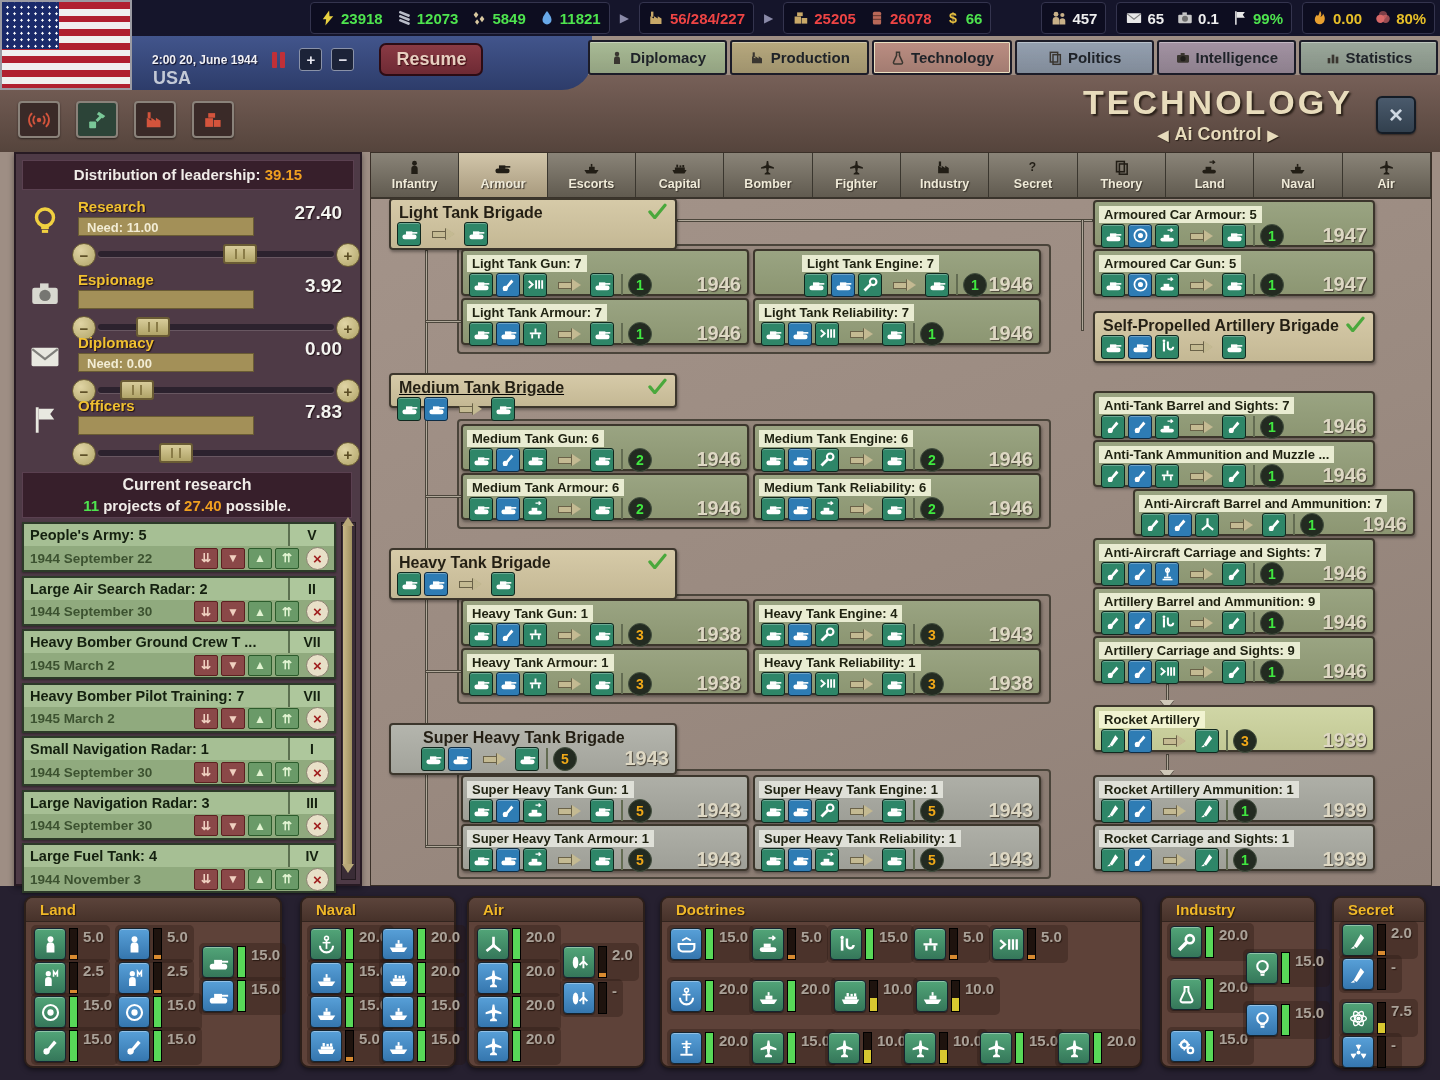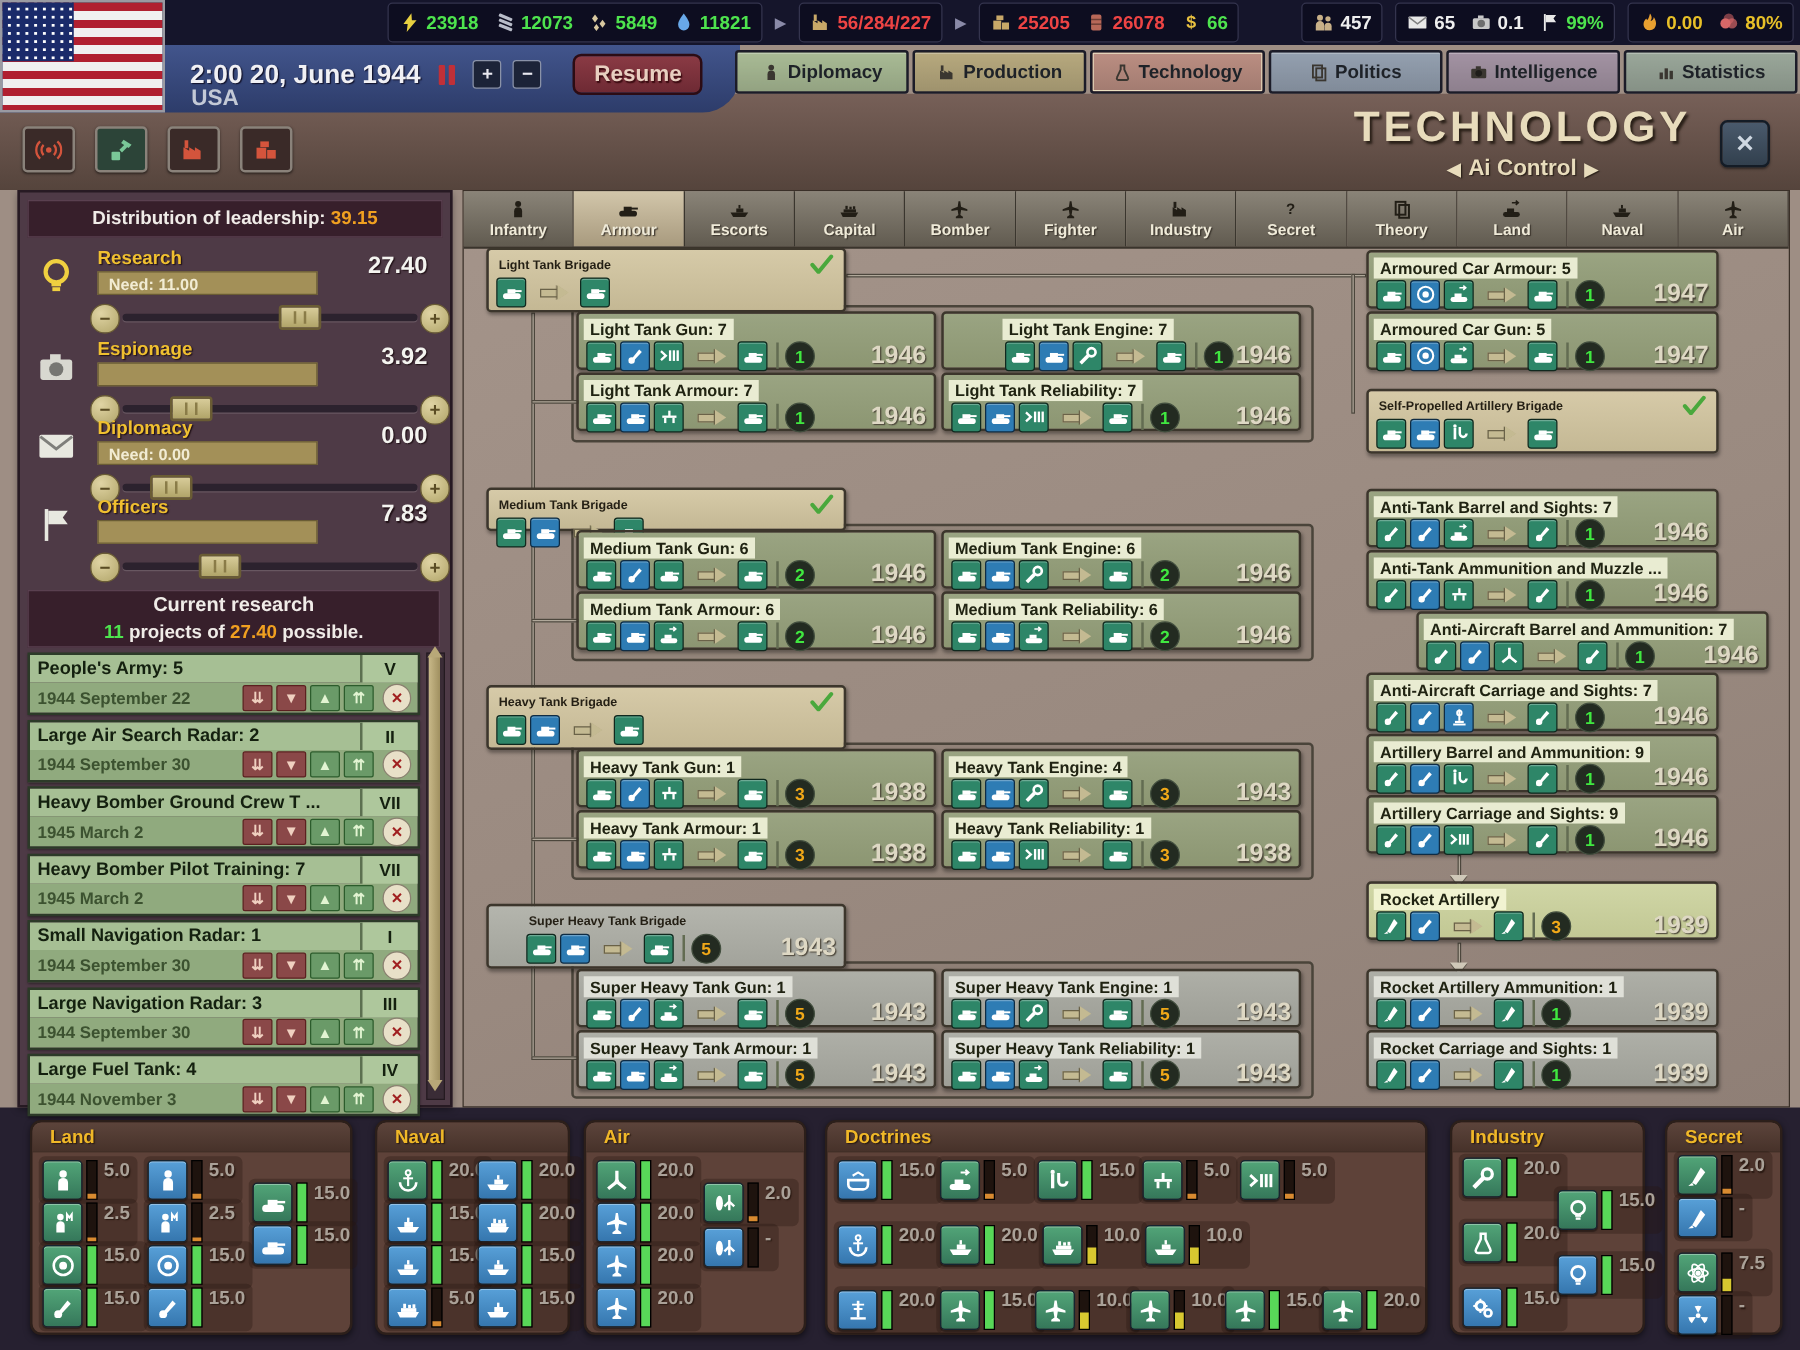--- a/index.html
+++ b/index.html
@@ -18,21 +18,21 @@
   
   #flag{position:absolute;left:0;top:0;width:132px;height:90px;z-index:30;
         border:2px solid #9a9aa2;box-sizing:border-box;
         background:repeating-linear-gradient(#b02030 0 6.8px,#f0f0f0 6.8px 13.6px);}
   #flag .canton{position:absolute;left:0;top:0;width:57px;height:47px;background:#1a2a6a;
         background-image:radial-gradient(#fff 1.1px,transparent 1.3px);background-size:7px 6.5px;background-position:2px 2px;}
   
   #bluepanel{position:absolute;left:0;top:36px;width:592px;height:54px;z-index:20;
              background:linear-gradient(#42558c,#2d3c6a);border-bottom-right-radius:30px;}
   #date-row{position:absolute;left:152px;top:7px;display:flex;align-items:center;gap:9px;}
-  #date-text{color:#f0f0f4;font-weight:bold;font-size:21px;text-shadow:1px 1px 1px #101028;}
+  #date-text{color:#f0f0f4;font-weight:bold;font-size:12px;text-shadow:1px 1px 1px #101028;}
   #country-label{position:absolute;left:153px;top:32px;color:#c3c9d6;font-weight:bold;font-size:18px;}
   .timebtn{width:21px;height:21px;background:#1c2338;border:1px solid #8a92a8;border-radius:3px;
            color:#e8e8f0;font-weight:bold;font-size:15px;display:flex;align-items:center;justify-content:center;line-height:1;}
   #pause-btn{display:flex;gap:3px;align-items:center;justify-content:center;width:24px;height:22px;background:transparent;border:none;}
   #pause-btn i{display:block;width:5px;height:16px;background:#c03038;border-radius:1px;}
   #resume-btn{margin-left:16px;width:100px;height:29px;background:linear-gradient(#8a3a44,#6e2a34);
               border:2px solid #2c0c14;border-radius:7px;color:#e8cfc0;font-weight:bold;font-size:18px;
               display:flex;align-items:center;justify-content:center;text-shadow:1px 1px 1px #3a0a10;}
   #maintabs{position:absolute;left:588px;top:40px;width:850px;height:35px;display:flex;gap:3px;z-index:21;}
   .maintab{flex:1;display:flex;align-items:center;justify-content:center;gap:5px;border:2px solid #1c1c28;
@@ -108,21 +108,21 @@
            display:flex;flex-direction:column;align-items:center;justify-content:center;gap:1px;}
   .techtab.sel{background:linear-gradient(#d2c6aa,#a89a7e);}
   .techtab .ttlabel{font-size:12.5px;font-weight:bold;color:#efead8;text-shadow:1px 1px 1px #3a342c;}
   .frame{position:absolute;border:2px solid #4a443a;border-radius:4px;background:rgba(30,24,18,.07);}
   .conn{position:absolute;background:#b0a89a;border:1px solid #4c463c;box-sizing:border-box;}
   .connarrow{position:absolute;width:0;height:0;border-left:7px solid transparent;border-right:7px solid transparent;
              border-top:9px solid #cfc8b8;filter:drop-shadow(0 1px 0 #4c463c);}
   .node{position:absolute;border:2px solid #3c362c;border-radius:4px;box-shadow:1px 2px 3px rgba(0,0,0,.35);box-sizing:border-box;}
   .node .trow{height:21px;display:flex;align-items:center;white-space:nowrap;overflow:hidden;}
   .node .strip{background:#e9ecd2;color:#202312;font-weight:bold;font-size:13px;padding:1px 5px;margin:3px 0 0 4px;}
-  .node .btitle{color:#241f14;font-weight:bold;font-size:10px;padding:4px 0 0 8px;}
+  .node .btitle{color:#241f14;font-weight:bold;font-size:16px;padding:4px 0 0 8px;}
   .node .irow{display:flex;align-items:center;padding:0 6px 0 6px;height:25px;}
   .k-b{background:linear-gradient(#d6caa8,#c4b894);}
   .k-bg{background:linear-gradient(#b4b5ad,#a2a39b);padding-left:24px;}
   .k-t{background:linear-gradient(#9aa482,#8c9672);}
   .k-tg{background:linear-gradient(#aeafa7,#9e9f97);}
   .k-th{background:linear-gradient(#d0d6a6,#c2c894);}
   .k-tg .strip{background:#dfe0d8;}
   .k-th .strip{background:#f1f3d1;}
   .tile{width:22px;height:22px;border-radius:3px;display:flex;align-items:center;justify-content:center;
         margin-right:3px;border:1px solid #10281e;box-shadow:inset 0 1px 0 rgba(255,255,255,.3);flex:none;}
@@ -848,21 +848,21 @@
                 <rect x="2" y="13.5" width="20" height="6.5" rx="3.2"></rect>
                 <rect x="7" y="9" width="9" height="5"></rect>
                 <rect x="13" y="10" width="10" height="2.2"></rect>
               </svg>
             </span>
             <span class="vdiv"></span>
             <span class="circle g">1</span>
             <span class="year">1946</span>
           </div>
         </div>
-        <div class="node k-b" style="left: 18px; top: 237px; width: 288px; height: 35px;">
+        <div class="node k-b" style="left: 18px; top: 220px; width: 288px; height: 35px; text-decoration: underline;">
           <div class="trow">
             <span class="btitle">Medium Tank Brigade</span>
             <span class="checkmark">
               <svg width="20" height="16" viewBox="0 0 22 18">
                 <path d="M3 10 l5.5 6.5 L20 2.5" fill="none" stroke="#4aa83c" stroke-width="3.6" stroke-linecap="round"></path>
               </svg>
             </span>
           </div>
           <div class="irow">
             <span class="tile g">

